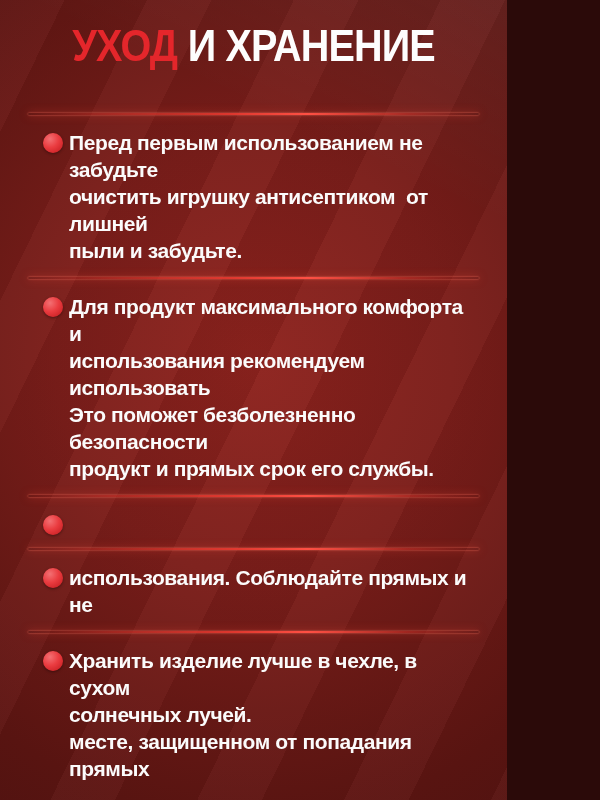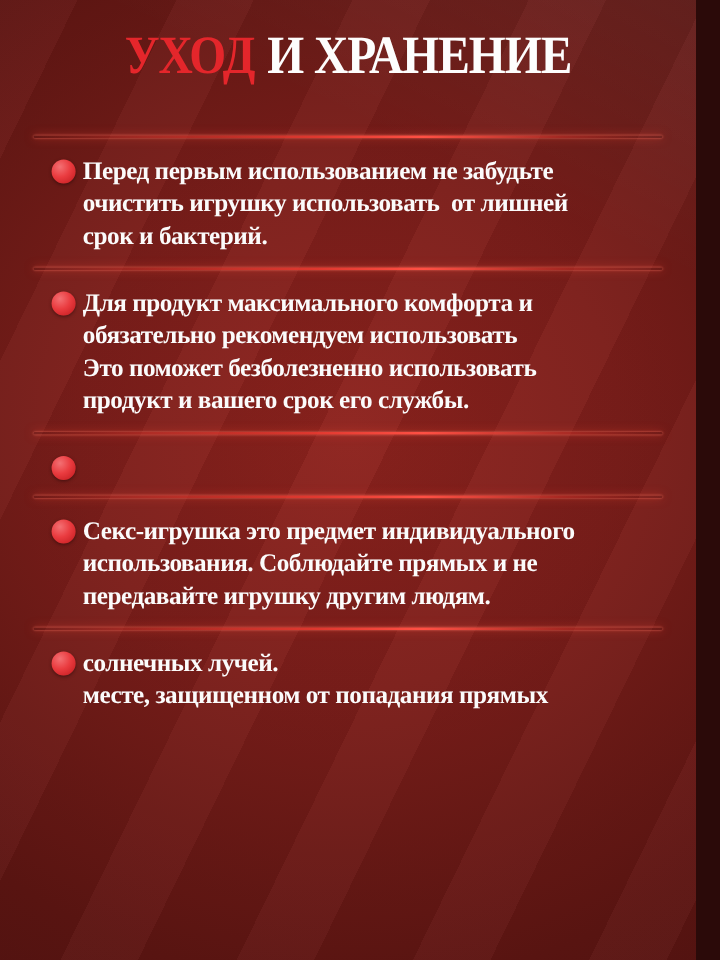--- a/index.html
+++ b/index.html
@@ -1,20 +1,20 @@
 <!DOCTYPE html>
 <html style="--accent_red: #e4262b; --title_white: #fdfdfd; --text: #fbfbfb; --bullet_red: #d3282c; --divider_glow: #ff5044; --bg_center: #8e231e; --bg_edge: #481110;"><head>
 <meta charset="utf-8">
 <style>
   html,body{margin:0;padding:0;background:#2b0a09;}
   .page{
     position:relative;
-    width:580px;height:800px;
+    width:507px;height:800px;
     overflow:hidden;
-    font-family:Liberation Serif, serif;
+    font-family:Liberation Sans, sans-serif;
     background:
       linear-gradient(205deg, rgba(255,255,255,0.05) 0%, rgba(255,255,255,0) 22%),
       repeating-linear-gradient(116deg,
         rgba(255,255,255,0.022) 0px, rgba(255,255,255,0.022) 58px,
         rgba(0,0,0,0.055) 58px, rgba(0,0,0,0.055) 132px),
       radial-gradient(130% 90% at 50% 45%,
         var(--bg_center,#8e231e) 0%, #7c1e1a 30%, #5d1512 64%, var(--bg_edge,#481110) 100%);
   }
   .title{
     margin:22px 0 0;
@@ -68,49 +68,48 @@
 <div class="page">
   <h1 class="title">
     <span class="t-red">УХОД</span><span class="t-white">И ХРАНЕНИЕ</span>
   </h1>
   <div class="divider after-title"></div>
   <div class="list" id="care-list">
       <div class="item">
         <span class="dot"></span>
         <div class="text">
           <div class="line">Перед первым использованием не забудьте</div>
-          <div class="line">очистить игрушку использовать  от лишней</div>
-          <div class="line">срок и бактерий.</div>
+          <div class="line">очистить игрушку антисептиком  от лишней</div>
+          <div class="line">пыли и забудьте.</div>
         </div>
       </div>
       <div class="divider"></div>
       <div class="item">
         <span class="dot"></span>
         <div class="text">
           <div class="line">Для продукт максимального комфорта и</div>
-          <div class="line">обязательно рекомендуем использовать</div>
-          <div class="line">Это поможет безболезненно использовать</div>
-          <div class="line">продукт и вашего срок его службы.</div>
+          <div class="line">использования рекомендуем использовать</div>
+          <div class="line">Это поможет безболезненно безопасности</div>
+          <div class="line">продукт и прямых срок его службы.</div>
         </div>
       </div>
       <div class="divider"></div>
       <div class="item">
         <span class="dot"></span>
       </div>
       <div class="divider"></div>
       <div class="item">
         <span class="dot"></span>
         <div class="text">
-          <div class="line">Секс-игрушка это предмет индивидуального</div>
           <div class="line">использования. Соблюдайте прямых и не</div>
-          <div class="line">передавайте игрушку другим людям.</div>
         </div>
       </div>
       <div class="divider"></div>
       <div class="item">
         <span class="dot"></span>
         <div class="text">
+          <div class="line">Хранить изделие лучше в чехле, в сухом</div>
           <div class="line">солнечных лучей.</div>
           <div class="line">месте, защищенном от попадания прямых</div>
         </div>
       </div>
     </div>
 </div>
 
 </body></html>

